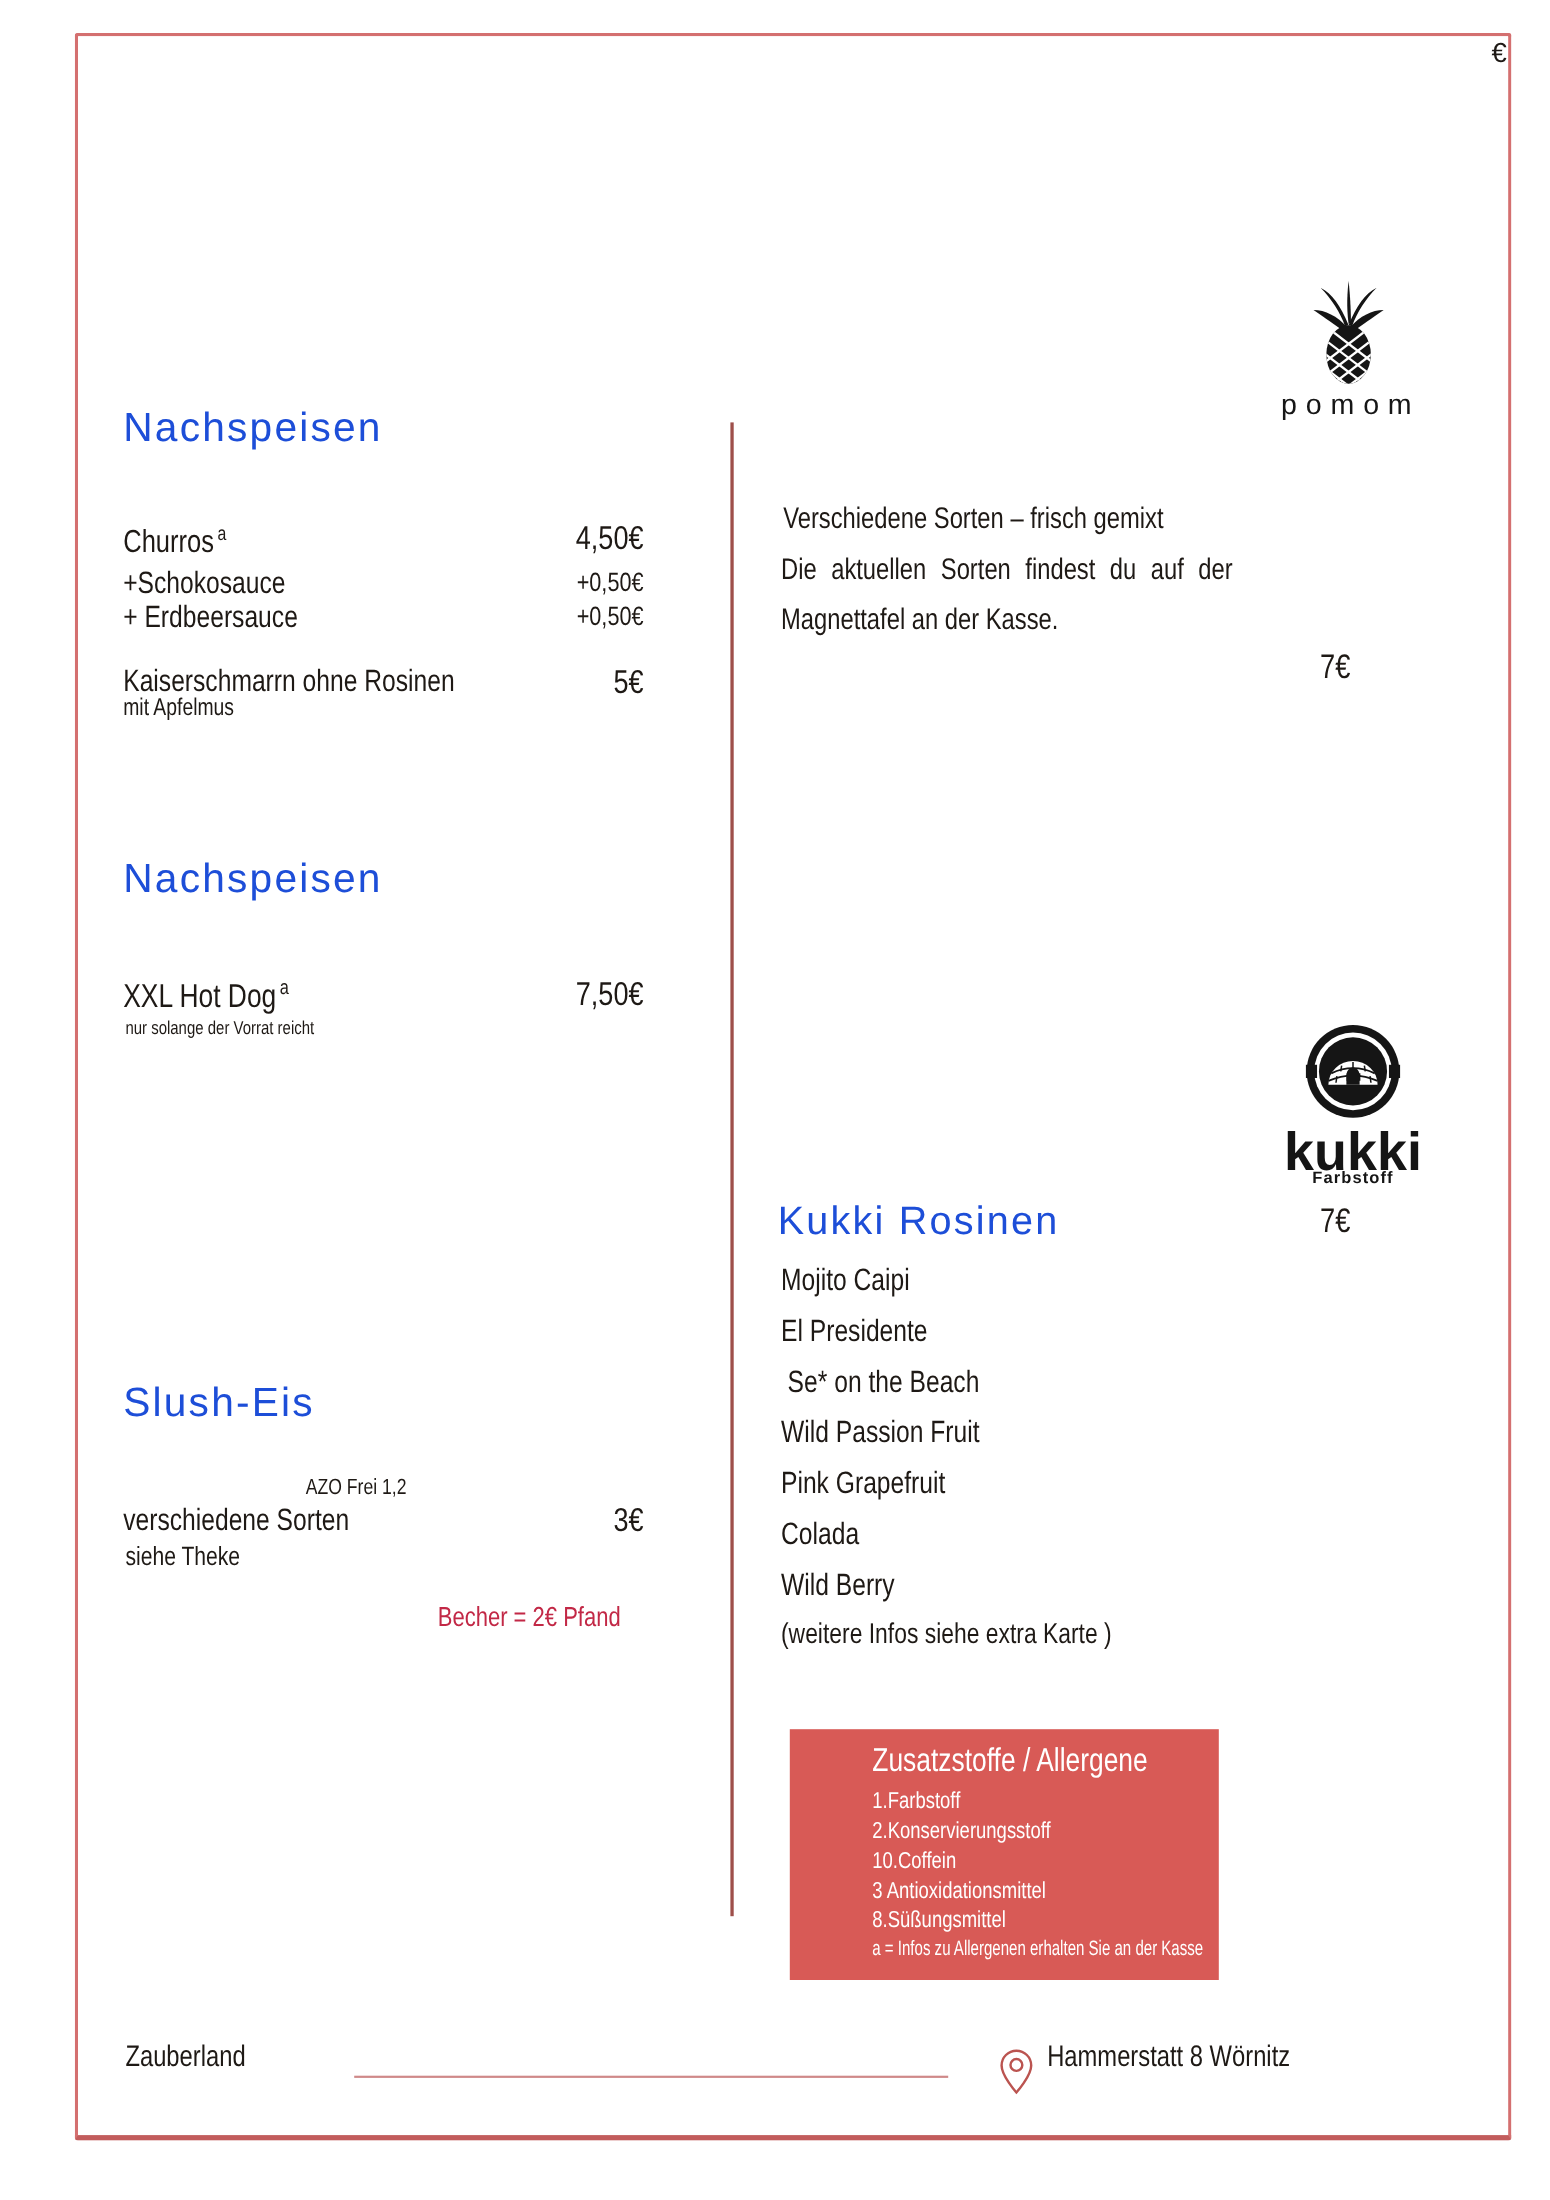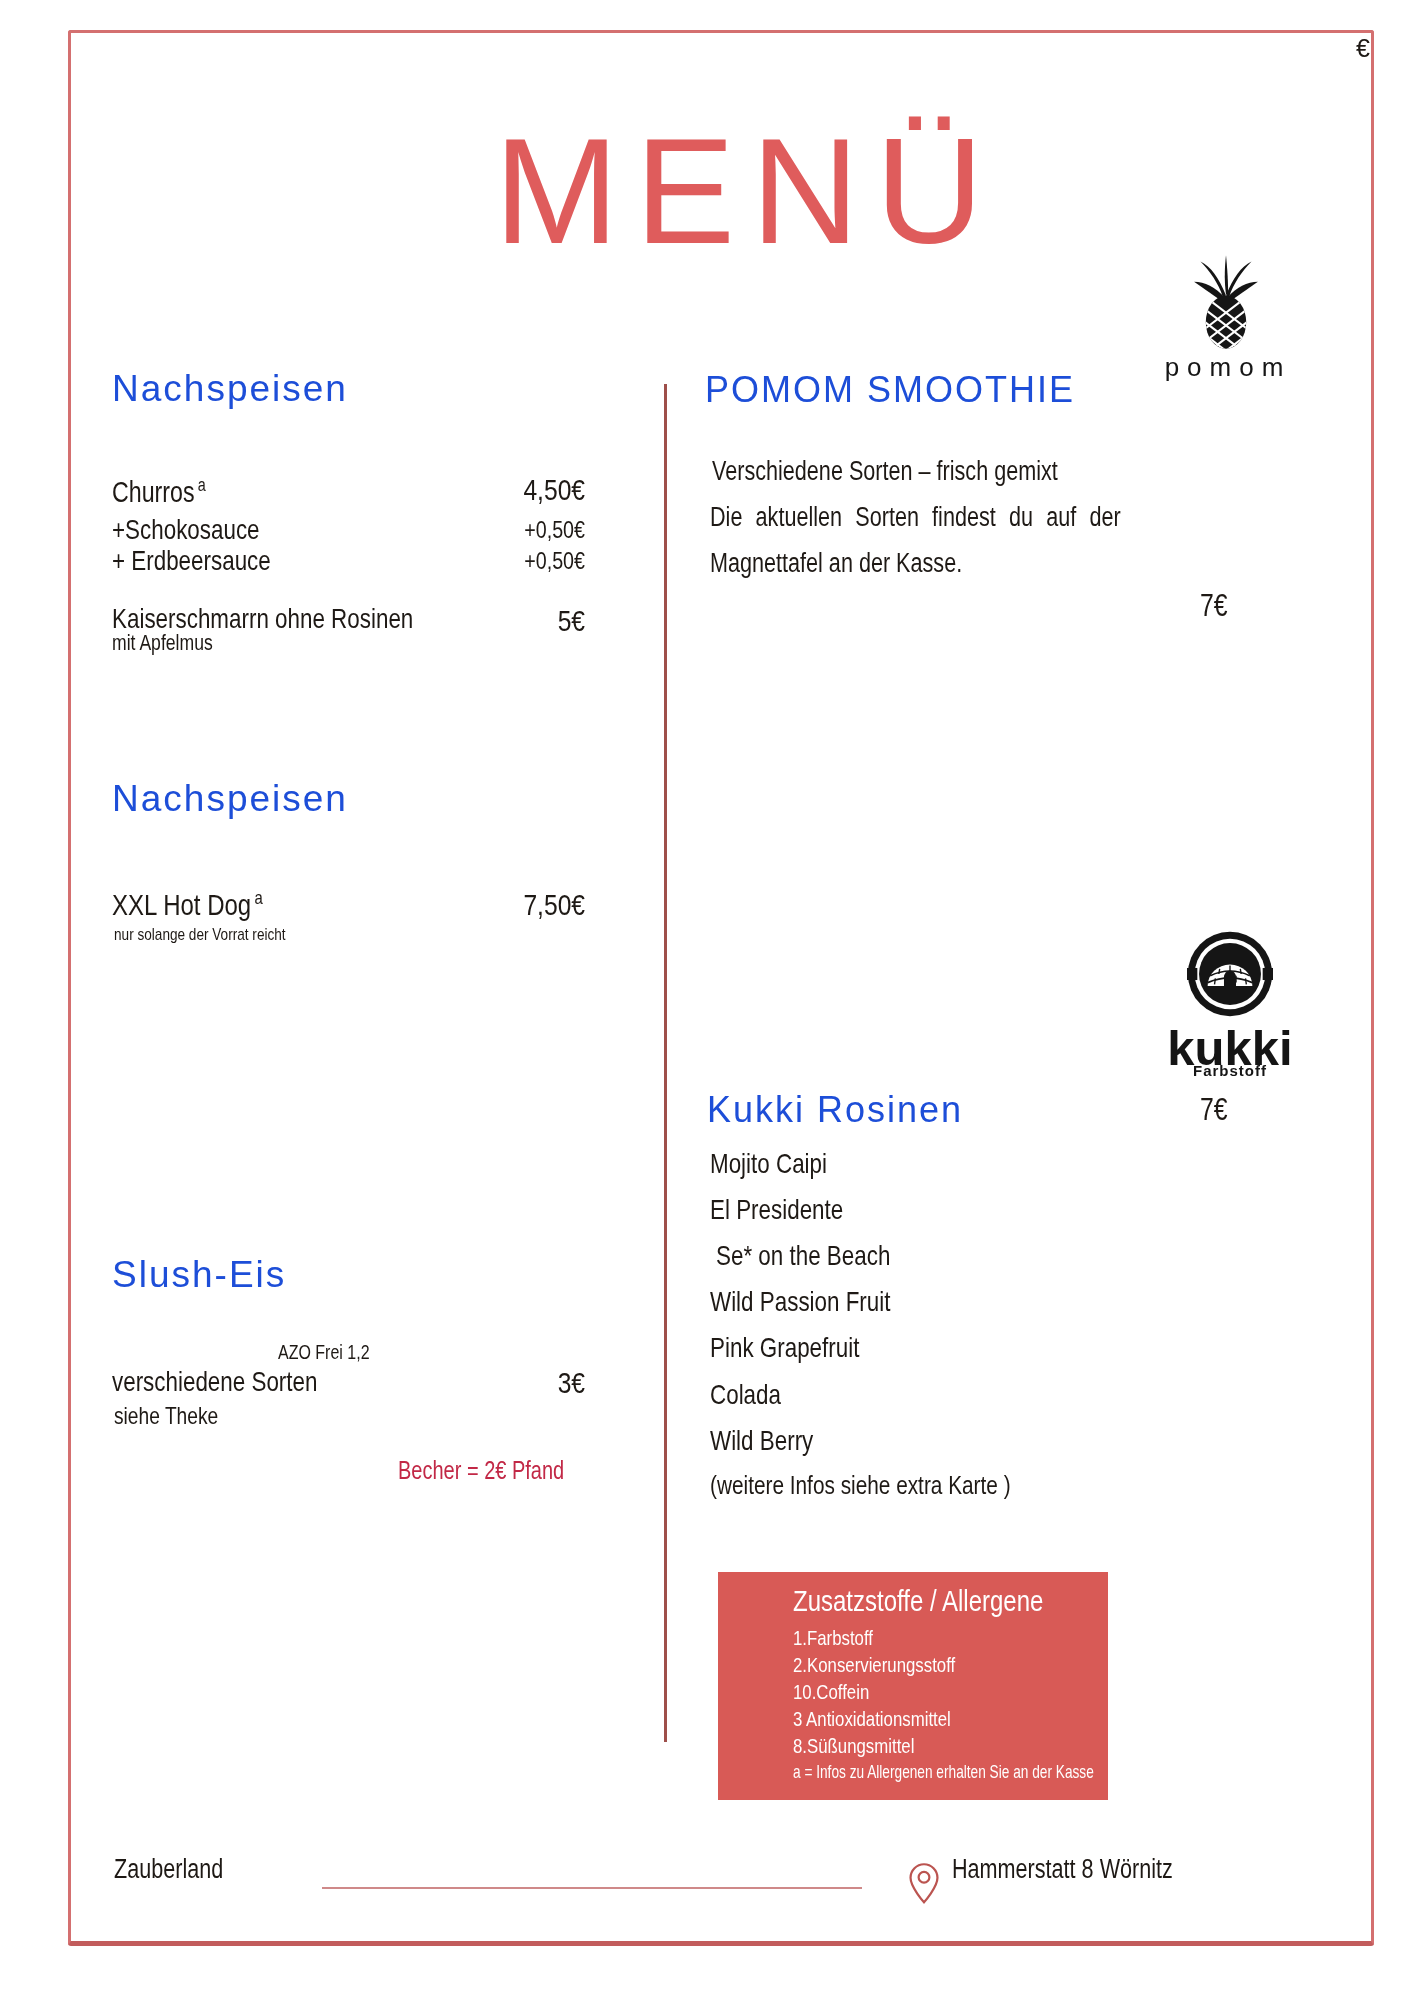--- a/index.html
+++ b/index.html
@@ -25,21 +25,20 @@
 </style>
 </head>
 <body>
 
 <div class="page">
 
   <div class="frame"></div>
 
   <div class="abs" style="left:1356px;top:34px;font-size:25px;color:#1e1915;">€</div>
 
-  <div class="abs menu-title" style="left:494px;top:116px;">MENÜ</div>
 
   <div class="abs c-head" style="left:112px;top:370px;font-size:37px;">Nachspeisen</div>
 
   <div class="abs cond" style="left:112px;top:476px;font-size:29px;">
     <span>Churros</span><sup>a</sup>
   </div>
   <div class="abs price" style="top:475px;font-size:30px;">4,50€</div>
 
   <div class="abs cond" style="left:112px;top:516px;font-size:28px;">+Schokosauce</div>
   <div class="abs price" style="top:518px;font-size:24px;">+0,50€</div>
@@ -89,21 +88,20 @@
           <path d="M5 70 L65 116" fill="none"></path>
         <path d="M65 46 L5 92" fill="none"></path>
           <path d="M65 34 L5 80" fill="none"></path>
         <path d="M65 58 L5 104" fill="none"></path>
           <path d="M65 70 L5 116" fill="none"></path>
       </g>
     </svg>
   </div>
   <div class="abs ctr" style="left:1146px;top:352px;width:164px;font-size:26px;letter-spacing:8px;color:#161616;">pomom</div>
 
-  <div class="abs c-head" style="left:705px;top:372px;font-size:36px;">POMOM SMOOTHIE</div>
 
   <div class="abs cond" style="left:712px;top:458px;font-size:27px;">Verschiedene Sorten – frisch gemixt</div>
   <div class="abs cond" style="left:710px;top:504px;font-size:27px;word-spacing:9px;">Die aktuellen Sorten findest du auf der</div>
   <div class="abs cond" style="left:710px;top:550px;font-size:27px;">Magnettafel an der Kasse.</div>
   <div class="abs cond" style="left:1200px;top:590px;font-size:31px;">7€</div>
 
   <div class="abs" style="left:1187px;top:931px;">
     <svg width="86" height="86" viewBox="0 0 100 100">
       <circle cx="50" cy="50" r="49" fill="#151515"></circle>
       <circle cx="50" cy="50" r="41" fill="#ffffff"></circle>

